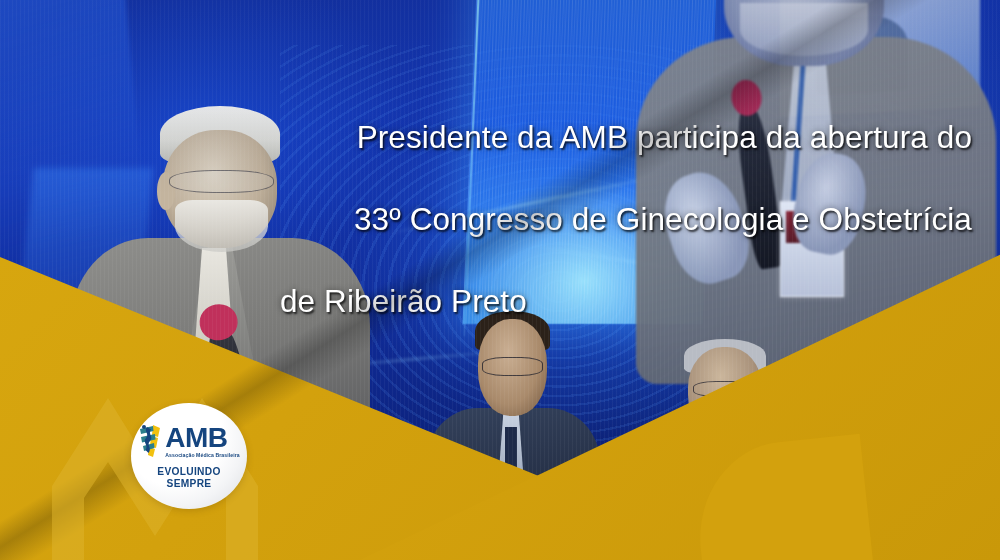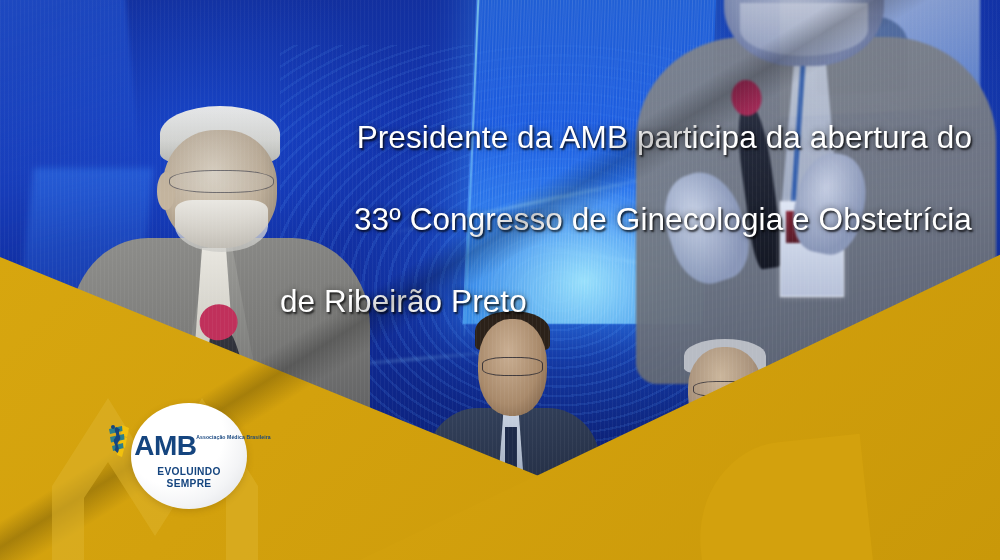--- a/index.html
+++ b/index.html
@@ -424,21 +424,21 @@
     left:131px; top:403px;
     width:116px; height:106px;
     border-radius:50%;
     background:radial-gradient(ellipse at 36% 30%, #ffffff 0%, #ffffff 48%, #f3f4f6 68%, #d8dade 100%);
     box-shadow:0 2px 7px rgba(90,60,0,.22);
     display:flex; flex-direction:column;
     align-items:center; justify-content:center;
   }
   .logo-row{ display:flex; align-items:flex-end; gap:2px; margin-top:2px;}
   .logo-emblem{ width:25px; height:34px; flex:0 0 auto; margin-bottom:1px;}
-  .logo-text{ display:flex; flex-direction:row; align-items:flex-start; }
+  .logo-text{ display:flex; flex-direction:column; align-items:flex-start; }
   .logo-amb{
     font-size:28px; font-weight:bold; color:#15457f;
     letter-spacing:-.6px; line-height:26px;
   }
   .logo-sub{
     font-size:5.1px; font-weight:bold; color:#15457f;
     letter-spacing:.1px; line-height:7px; margin-top:1px;
     white-space:nowrap;
   }
   .logo-tag{

